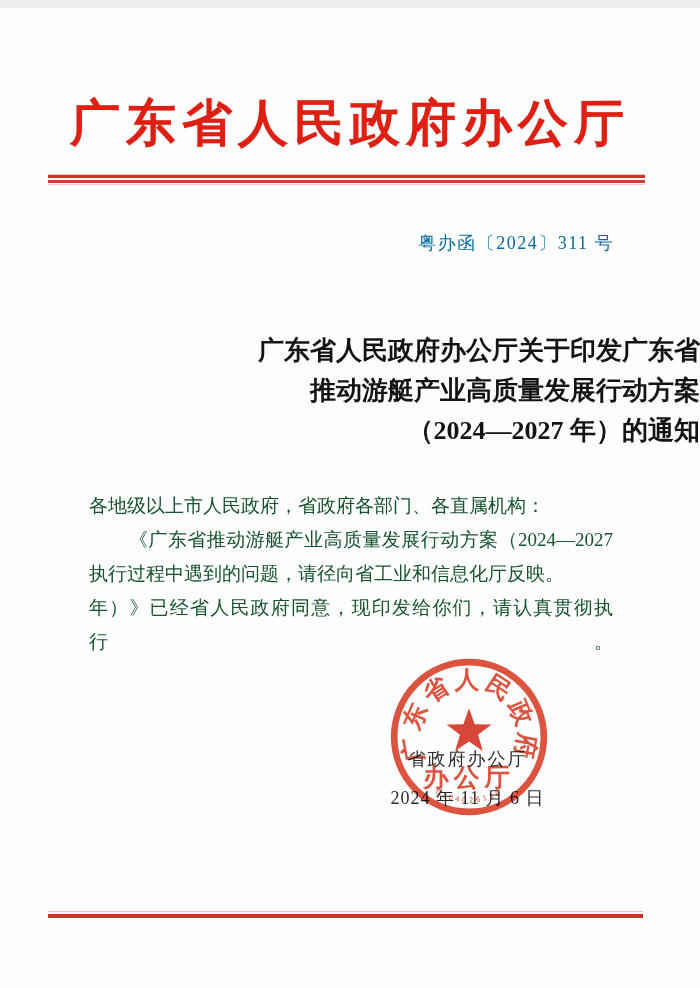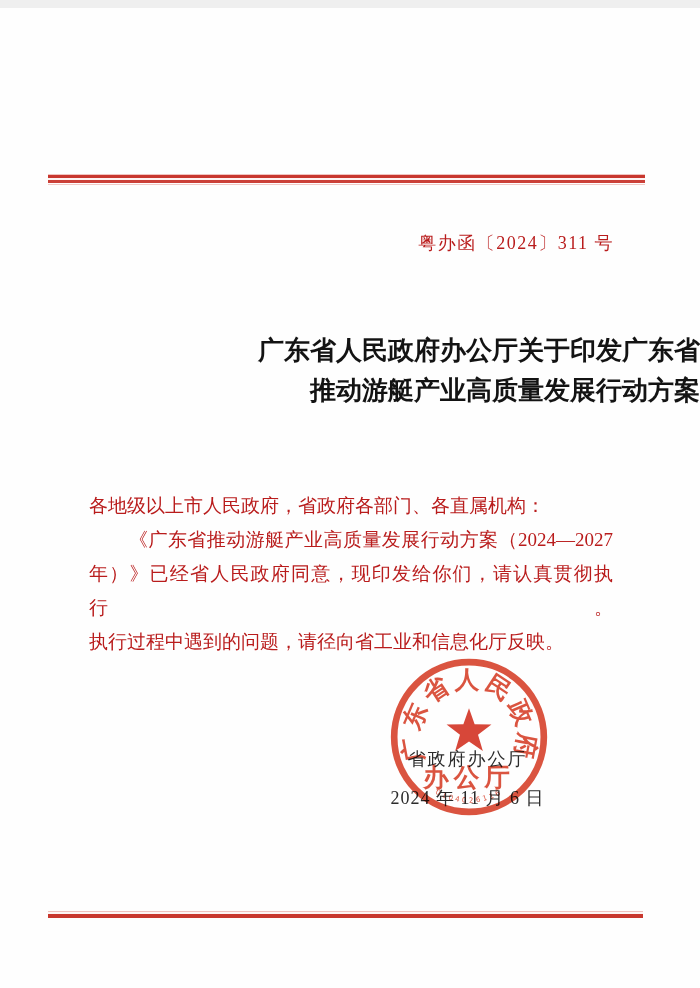--- a/index.html
+++ b/index.html
@@ -24,31 +24,31 @@
     white-space:nowrap;
   }
   .header-rule{position:absolute;top:174px;left:48px;width:597px;}
   .header-rule .l1{height:1px;background:#f0c3bf;}
   .header-rule .l2{height:3px;background:#c8372e;}
   .header-rule .l3{height:2px;background:#fdf3f2;}
   .header-rule .l4{height:3px;background:#cb4038;}
   .header-rule .l5{height:1px;background:#f2cac6;margin-top:1px;}
   .doc-number{
     position:absolute;top:231px;right:86px;
-    font-size:18px;color:#b91c1c;letter-spacing:1.5px;
+    font-size:18px;color:#0369a1;letter-spacing:1.5px;
     white-space:nowrap;
   }
   .doc-title{
     position:absolute;top:331px;left:0;width:700px;
     text-align:center;color:#131313;font-weight:700;
   }
   .doc-title .t-line{font-size:26px;line-height:40px;white-space:nowrap;text-align:right;}
   .body-text{
     position:absolute;top:489px;left:89px;width:524px;
-    font-size:19px;color:#b91c1c;
+    font-size:19px;color:#14532d;
   }
   .b-line{
     line-height:34px;white-space:nowrap;
     word-break:break-all;
   }
   .b-line.indent{padding-left:40px;}
   .b-line.just{
     white-space:normal;
     text-align:justify;
     text-align-last:justify;
@@ -71,41 +71,43 @@
   .bottom-rule .l2{height:2px;background:#fdf5f4;}
   .bottom-rule .l3{height:4px;background:#c8372e;}
 </style>
 </head>
 <body>
 
 <div class="page">
 
   <div class="top-strip"></div>
 
+  <h1 class="agency">广东省人民政府办公厅</h1>
 
   <div class="header-rule">
     <div class="l1"></div>
     <div class="l2"></div>
     <div class="l3"></div>
     <div class="l4"></div>
     <div class="l5"></div>
   </div>
 
   <div class="doc-number">粤办函〔2024〕311 号</div>
 
   <div class="doc-title">
     <div class="t-line">广东省人民政府办公厅关于印发广东省</div>
     <div class="t-line">推动游艇产业高质量发展行动方案</div>
+    <div class="t-line">（2024—2027 年）的通知</div>
   </div>
 
   <div class="body-text">
     <div class="b-line">各地级以上市人民政府，省政府各部门、各直属机构：</div>
     <div class="b-line indent just">《广东省推动游艇产业高质量发展行动方案（2024—2027</div>
+    <div class="b-line">执行过程中遇到的问题，请径向省工业和信息化厅反映。</div>
     <div class="b-line just">年）》已经省人民政府同意，现印发给你们，请认真贯彻执行。</div>
-    <div class="b-line">执行过程中遇到的问题，请径向省工业和信息化厅反映。</div>
   </div>
 
   <div class="signoff">
     <div class="office">省政府办公厅</div>
     <div class="date">2024 年 11 月 6 日</div>
   </div>
 
   <div class="seal">
     <svg width="164" height="164" viewBox="0 0 160 160">
       <defs>

